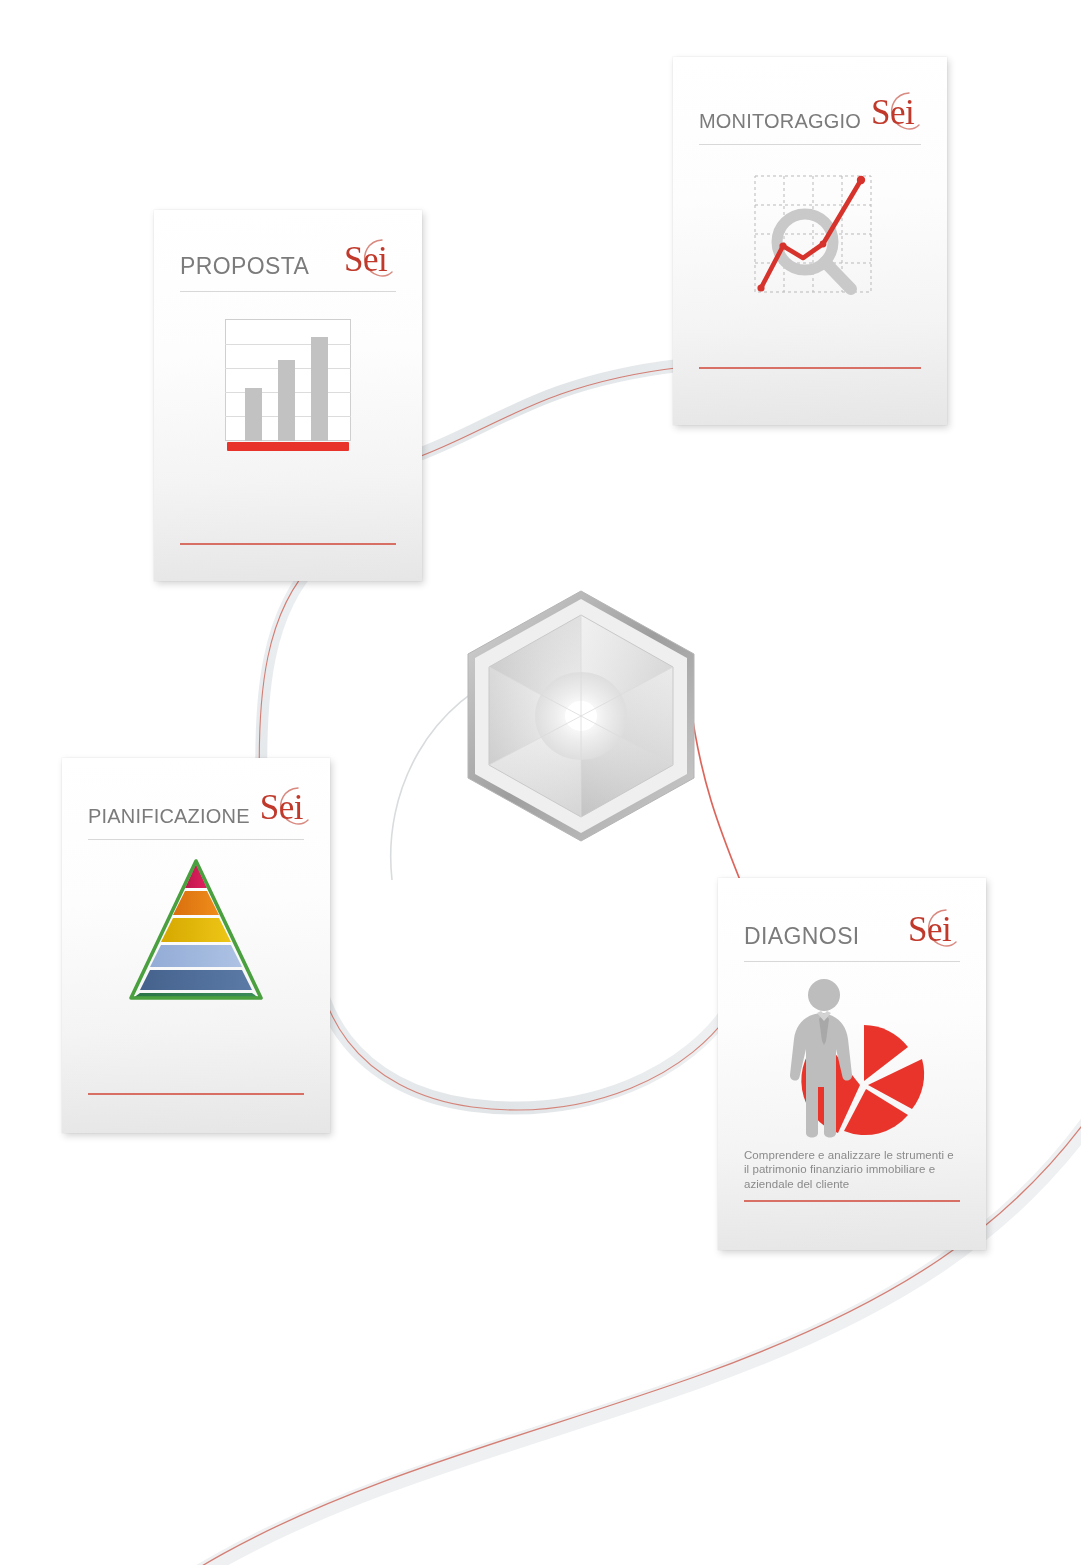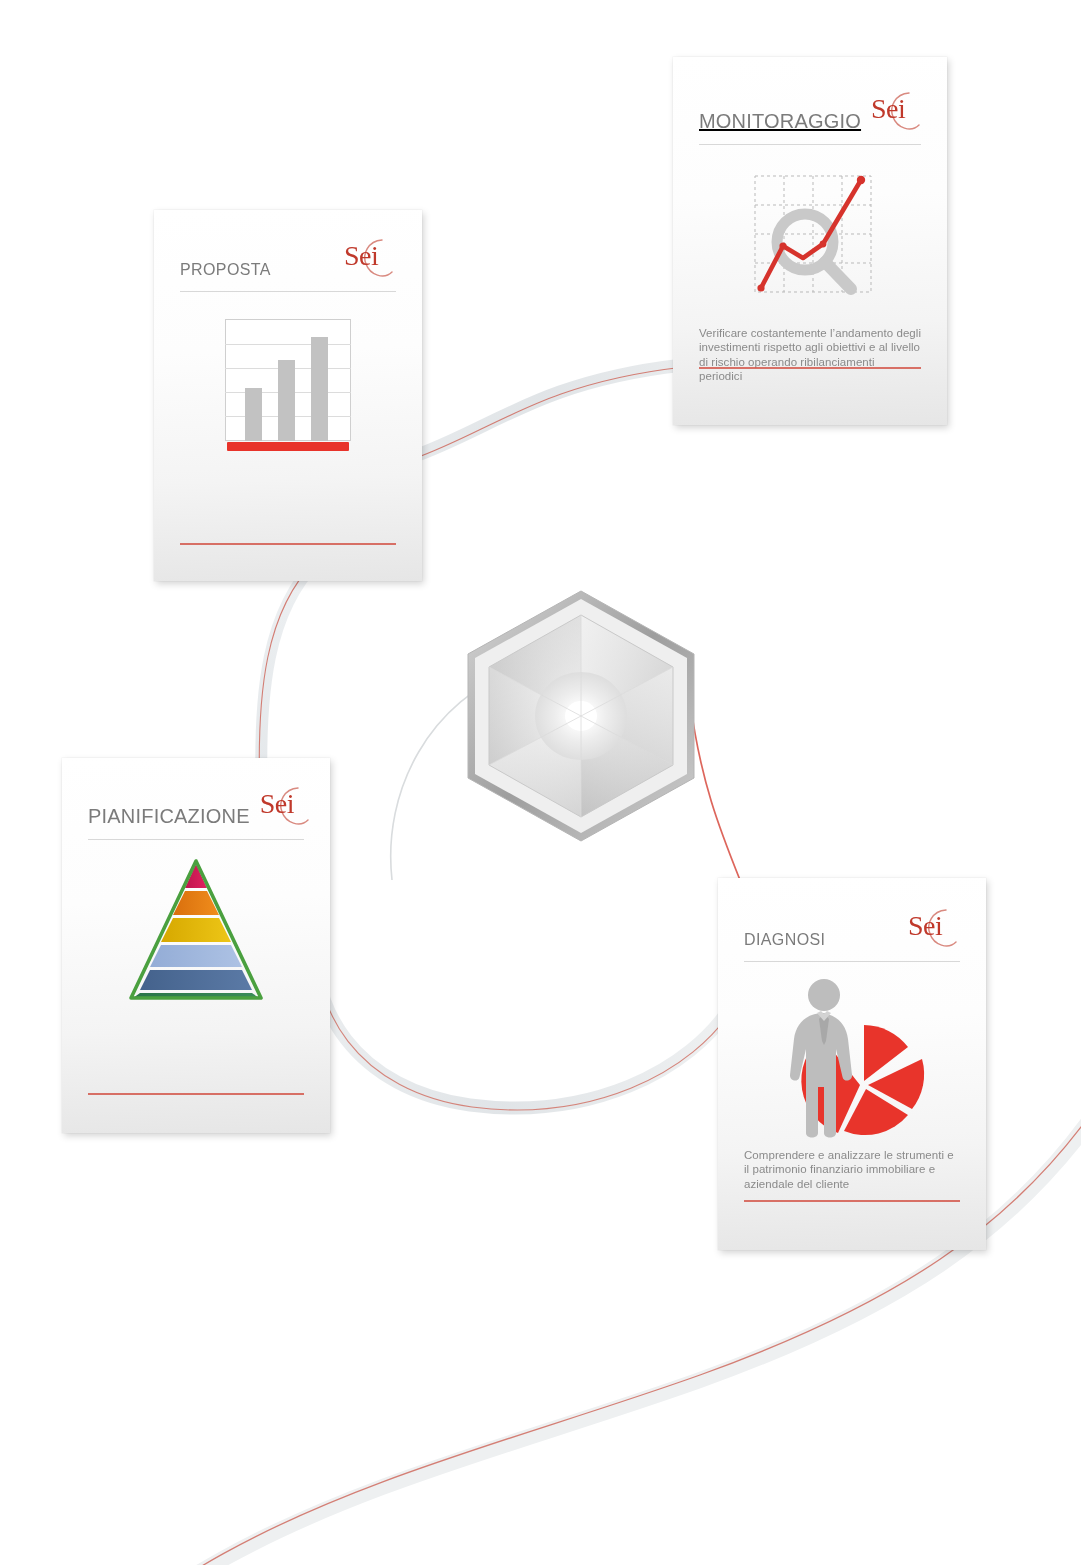--- a/index.html
+++ b/index.html
@@ -27,32 +27,32 @@
     box-shadow:2px 3px 7px rgba(0,0,0,.17), 0 0 0 .5px rgba(0,0,0,.05);
   }
   .card-inner { position:absolute; inset:0; padding:0 26px; }
 
   .card-head {
     display:flex; align-items:flex-end; justify-content:space-between;
     gap:8px;
   }
   .card-title {
     color:#7b7b7b; font-weight:400; letter-spacing:.4px;
-    font-size:16px; line-height:1; white-space:nowrap;
+    font-size:23px; line-height:1; white-space:nowrap;
     padding-bottom:4px;
   }
   .card-title.sm { font-size:20px; letter-spacing:.2px; }
 
   
   .sei { position:relative; width:54px; height:46px; flex:0 0 auto; }
   .sei svg { position:absolute; left:0; top:0; }
   .sei .word {
     position:absolute; left:2px; top:6px;
     font-family:"Liberation Serif", serif;
-    font-size:28px; line-height:1; color:#c0392b; letter-spacing:-.5px;
+    font-size:35px; line-height:1; color:#c0392b; letter-spacing:-.5px;
   }
 
   .divider { height:1px; background:#d8d8d8; margin-top:9px; }
 
   .icon-area { display:flex; align-items:center; justify-content:center; }
 
   .card-body {
     color:#8a8a8a; font-size:11.5px; line-height:14.4px; letter-spacing:.05px;
   }
   .rule-red { height:1.6px; background:#d4594e; opacity:.85; }
@@ -145,21 +145,21 @@
       <polygon points="123,30 215,82 215,180 123,232 31,180 31,82" fill="none" stroke="#c9c9c9" stroke-width="1"></polygon>
       <polygon points="123,6 236,69 236,193 123,256 10,193 10,69" fill="none" stroke="#b5b5b5" stroke-width="1"></polygon>
       <line x1="123" y1="30" x2="123" y2="232" stroke="#dadada" stroke-width=".8"></line>
       <line x1="31" y1="82" x2="215" y2="180" stroke="#dadada" stroke-width=".8"></line>
       <line x1="215" y1="82" x2="31" y2="180" stroke="#dadada" stroke-width=".8"></line>
     </svg>
   </div>
 
   <div class="card" style="left:673px; top:57px; width:274px; height:368px;">
     <div class="card-inner">
-      <div class="card-head" style="padding-top:32px;text-decoration:underline;">
+      <div class="card-head" style="padding-top:32px;">
         <div class="card-title sm">MONITORAGGIO</div>
         <div class="sei">
           <svg width="54" height="46" viewBox="0 0 54 46">
             <path d="M40 4 C 26 5, 20 18, 24 28 C 28 39, 42 44, 50 36" fill="none" stroke="#d98a80" stroke-width="1.5" stroke-linecap="round"></path>
           </svg>
           <span class="word">Sei</span>
         </div>
       </div>
       <div class="divider"></div>
 
@@ -181,21 +181,20 @@
           </g>
 
           <polyline points="26,126 48,84 68,96 88,82 126,18" fill="none" stroke="#d6332c" stroke-width="4.6" stroke-linejoin="round" stroke-linecap="round"></polyline>
           <circle cx="26" cy="126" r="3.6" fill="#d6332c"></circle>
           <circle cx="48" cy="84" r="3.6" fill="#d6332c"></circle>
           <circle cx="88" cy="82" r="3.4" fill="#d6332c"></circle>
           <circle cx="126" cy="18" r="4.2" fill="#d6332c"></circle>
         </svg>
       </div>
 
-      <div class="card-body" style="margin-top:12px;">Verificare costantemente l’andamento degli investimenti rispetto agli obiettivi e al livello di rischio operando ribilanciamenti periodici</div>
       <div class="rule-red" style="position:absolute; left:26px; right:26px; bottom:56px;"></div>
     </div>
   </div>
 
   <div class="card" style="left:154px; top:210px; width:268px; height:371px;">
     <div class="card-inner">
       <div class="card-head" style="padding-top:26px;">
         <div class="card-title">PROPOSTA</div>
         <div class="sei">
           <svg width="54" height="46" viewBox="0 0 54 46">

